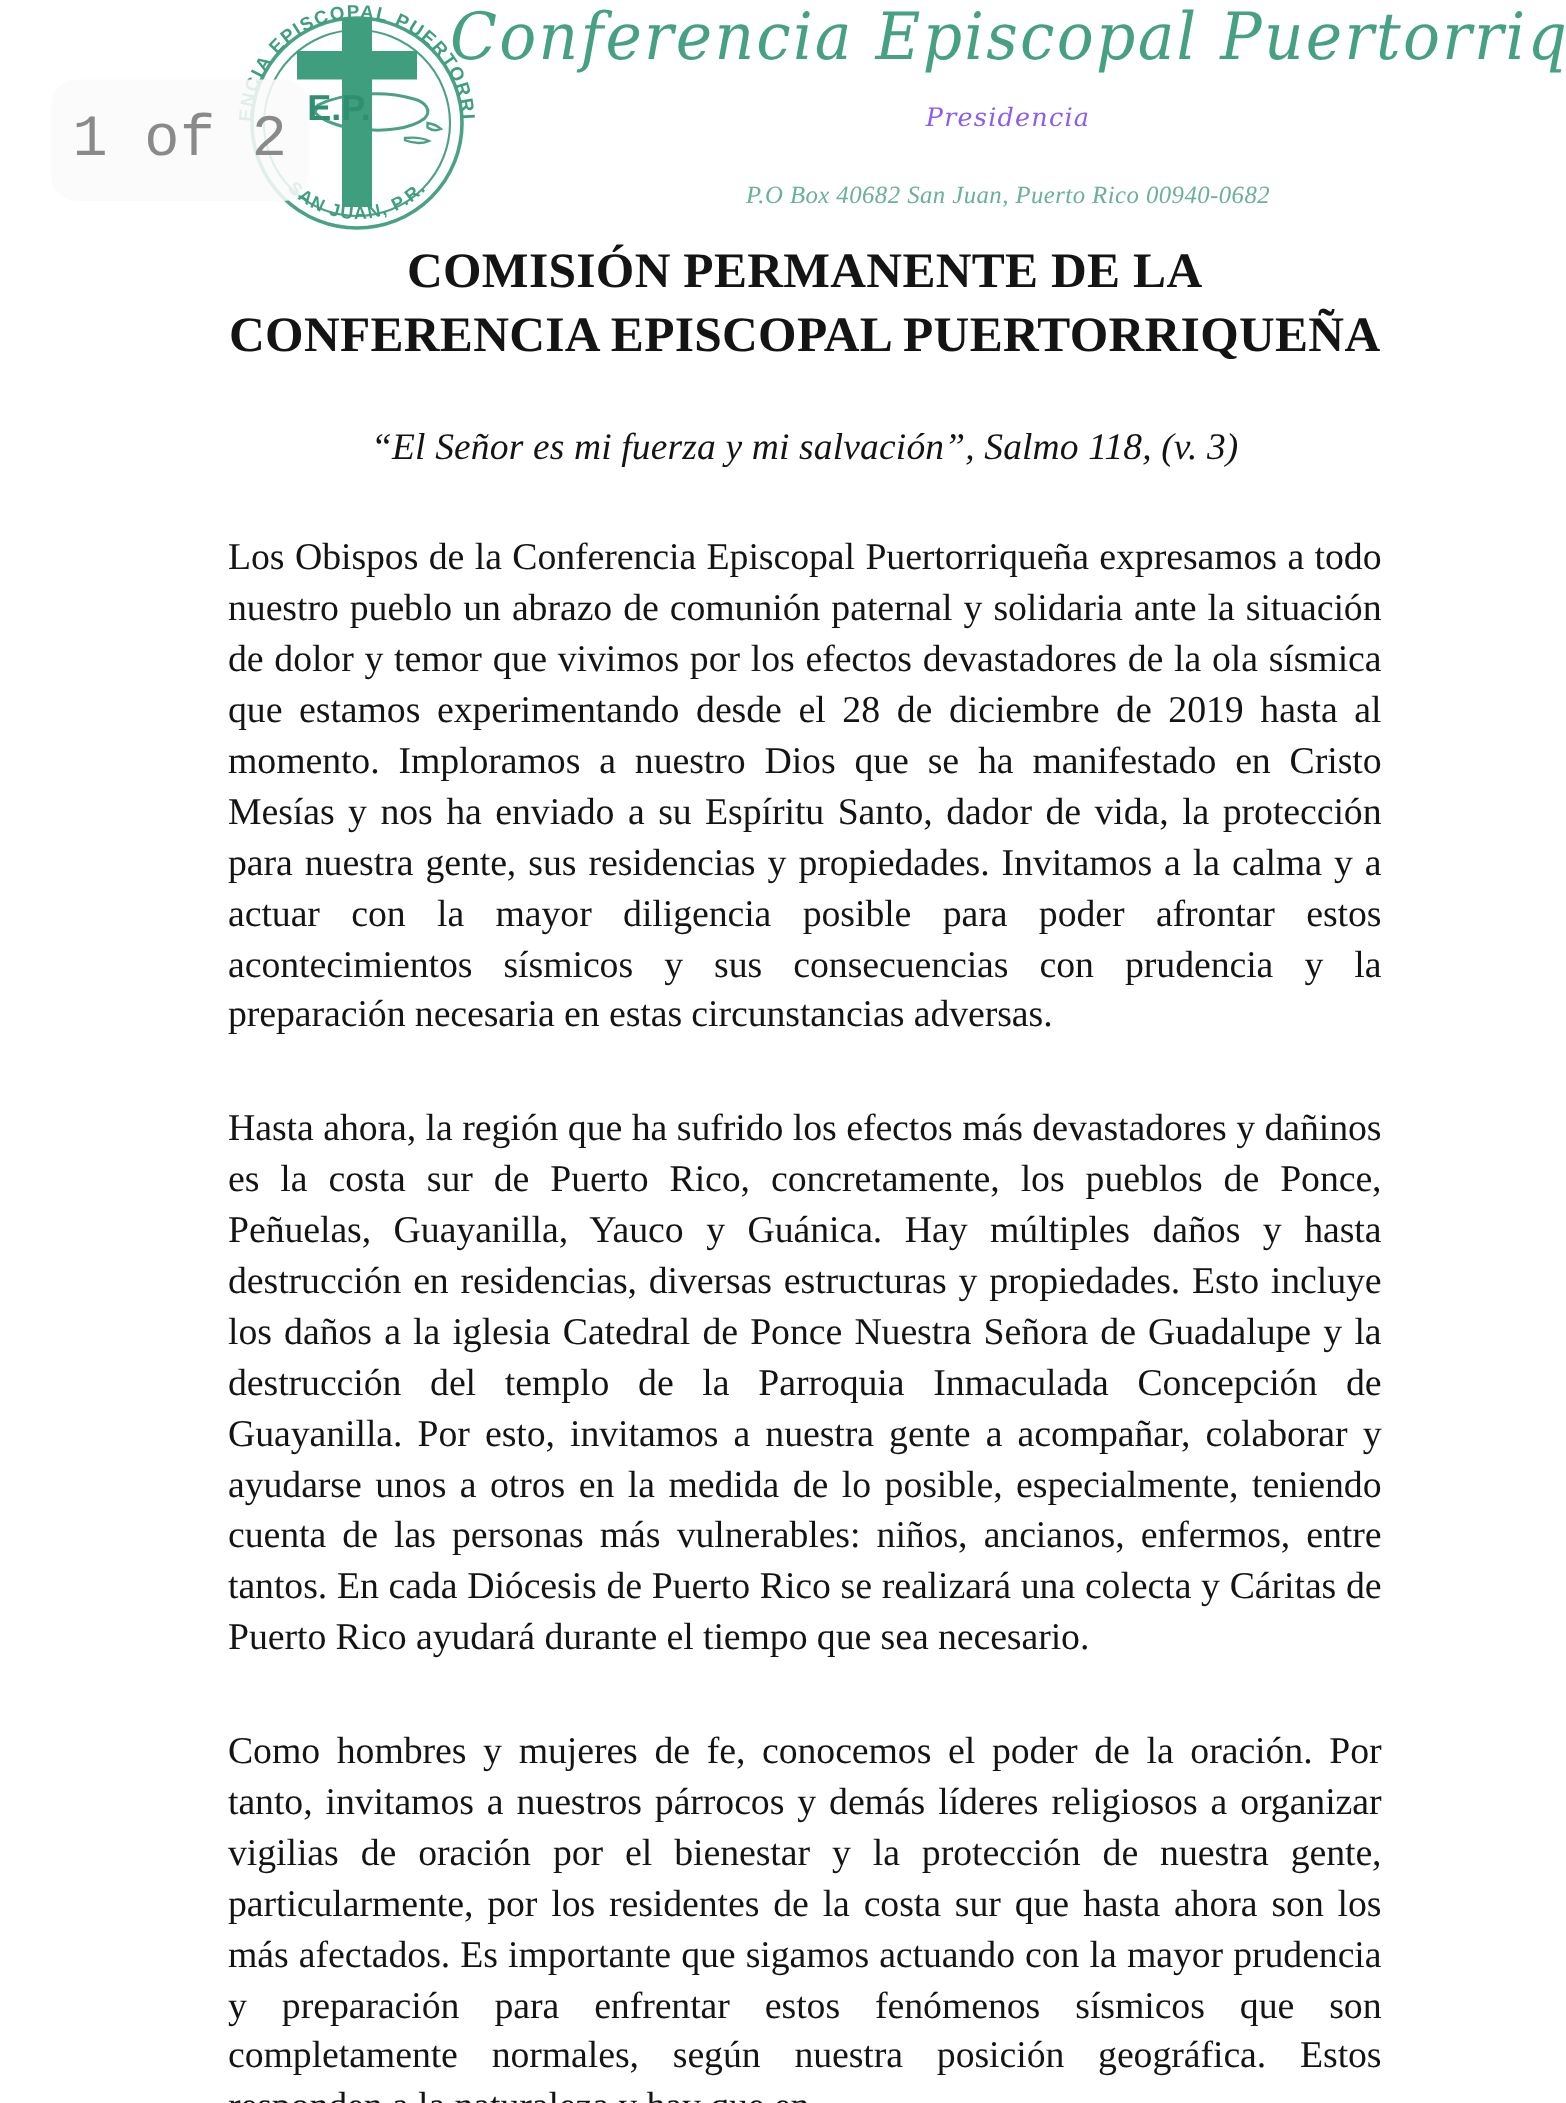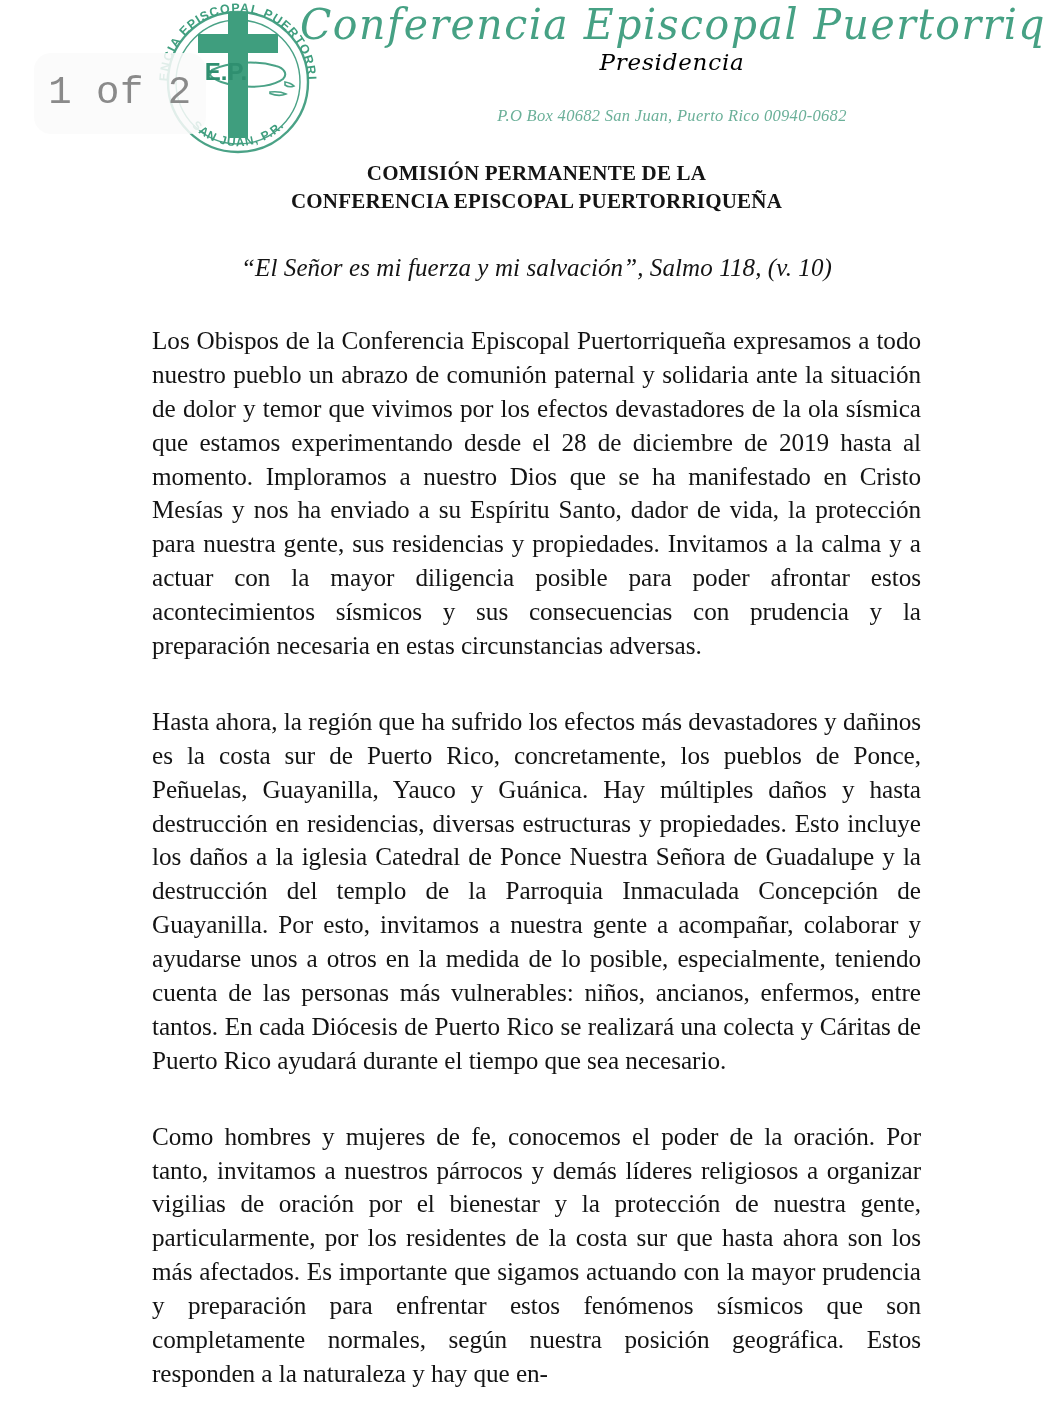--- a/index.html
+++ b/index.html
@@ -61,24 +61,24 @@
     letter-spacing: 1.5px;
     color: #46a184;
     white-space: nowrap;
     transform: scaleY(1.06);
     transform-origin: center top;
     margin-top: 2px;
   }
   .script-sub {
     font-family: "DejaVu Serif", "Liberation Serif", serif;
     font-style: italic;
-    font-size: 23px;
-    color: #000000;
+    font-size: 17px;
+    color: #8b5cf6;
     letter-spacing: 0.8px;
-    margin-top: 4px;
+    margin-top: 24px;
   }
   .script-addr {
     font-family: "Liberation Serif", "DejaVu Serif", serif;
     font-style: italic;
     font-size: 16.5px;
     color: #6bb099;
     letter-spacing: 0.3px;
     margin-top: 31px;
   }
 
@@ -108,21 +108,21 @@
   
   #doc-body {
     position: absolute;
     left: 140px;
     top: 150px;
     width: 793px;
   }
 
   .doc-title {
     text-align: center;
-    font-size: 21px;
+    font-size: 33px;
     line-height: 1.31;
     letter-spacing: 0.2px;
     margin: 0;
     padding-top: 10px;
   }
   .doc-subtitle {
     text-align: center;
     font-size: 26.5px;
     letter-spacing: 0.2px;
     margin: 0;
@@ -203,21 +203,21 @@
   </div>
 
   <div id="doc-body">
 
     <h1 class="doc-title">
       <span>COMISIÓN PERMANENTE DE LA</span><br>
       <span>CONFERENCIA EPISCOPAL PUERTORRIQUEÑA</span>
     </h1>
 
 
-    <p class="doc-epigraph">“El Señor es mi fuerza y mi salvación”, Salmo 118,  (v. 10)</p>
+    <p class="doc-epigraph">“El Señor es mi fuerza y mi salvación”, Salmo 118,  (v. 3)</p>
 
 
     <p class="doc-paragraph">Los Obispos de la Conferencia Episcopal Puertorriqueña expresamos a todo nuestro pueblo un abrazo de comunión paternal y solidaria ante la situación de dolor y temor que vivimos por los efectos devastadores de la ola sísmica que estamos experimentando desde el 28 de diciembre de 2019 hasta al momento. Imploramos a nuestro Dios que se ha manifestado en Cristo Mesías y nos ha enviado a su Espíritu Santo, dador de vida, la protección para nuestra gente, sus residencias y propiedades. Invitamos a la calma y a actuar con la mayor diligencia posible para poder afrontar estos acontecimientos sísmicos y sus consecuencias con prudencia y la preparación necesaria en estas circunstancias adversas.</p>
 
     <p class="doc-paragraph">Hasta ahora, la región que ha sufrido los efectos más devastadores y dañinos es la costa sur de Puerto Rico, concretamente, los pueblos de Ponce, Peñuelas, Guayanilla, Yauco y Guánica. Hay múltiples daños y hasta destrucción en residencias, diversas estructuras y propiedades. Esto incluye los daños a la iglesia Catedral de Ponce Nuestra Señora de Guadalupe y la destrucción del templo de la Parroquia Inmaculada Concepción de Guayanilla.  Por esto, invitamos a nuestra gente a acompañar, colaborar y ayudarse unos a otros en la medida de lo posible, especialmente, teniendo cuenta de las personas más vulnerables:  niños, ancianos, enfermos, entre tantos. En cada Diócesis de Puerto Rico se realizará una colecta y Cáritas de Puerto Rico ayudará durante el tiempo que sea necesario.</p>
 
     <p class="doc-paragraph">Como hombres y mujeres de fe, conocemos el poder de la oración. Por tanto, invitamos a nuestros párrocos y demás líderes religiosos a organizar vigilias de oración por el bienestar y la protección de nuestra gente, particularmente, por los residentes de la costa sur que hasta ahora son los más afectados. Es importante que sigamos actuando con la mayor prudencia y preparación para enfrentar estos fenómenos sísmicos que son completamente normales, según nuestra posición geográfica. Estos responden a la naturaleza y hay que en-</p>
 
   </div>
 </div>

